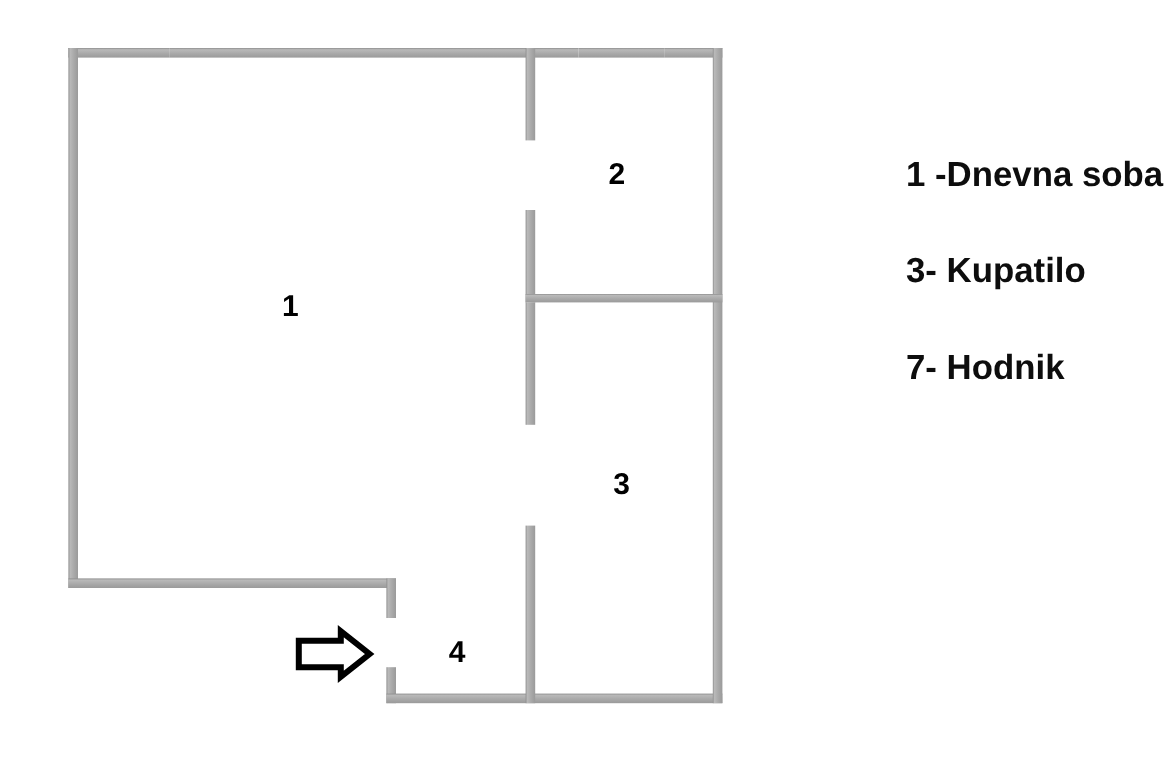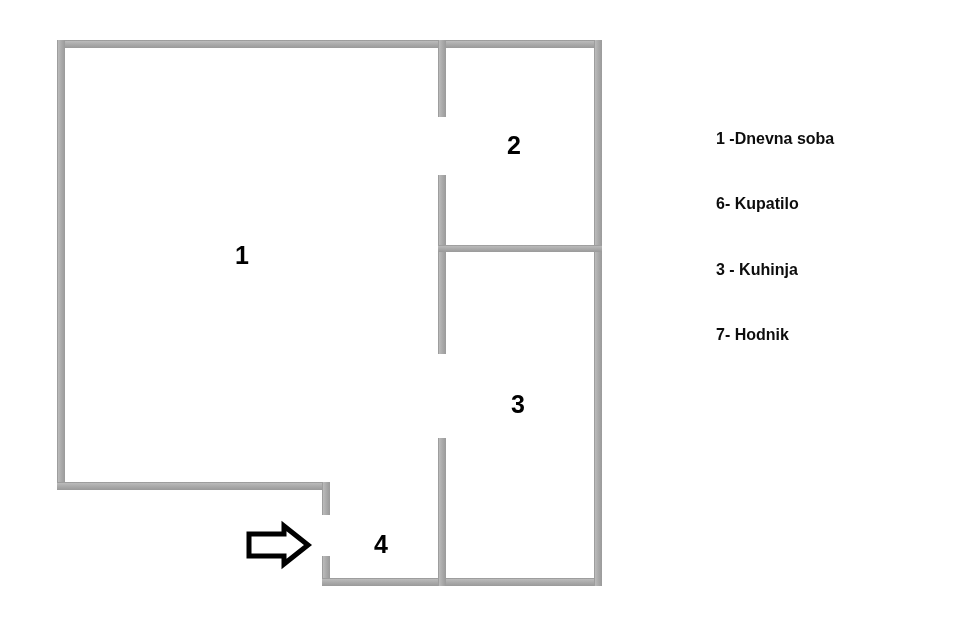--- a/index.html
+++ b/index.html
@@ -43,25 +43,26 @@
   }
   #legend {
     position: absolute;
     left: 716px;
     top: 130px;
     width: 240px;
   }
   .legend-item {
     font-family: "Liberation Sans", sans-serif;
     font-weight: bold;
-    font-size: 16px;
+    font-size: 29px;
     color: #0d0d0d;
     line-height: 1.15;
     margin-bottom: 47px;
     white-space: nowrap;
+    margin-left: 39px;
   }
   .legend-item:last-child {
     margin-bottom: 0;
   }
 </style>
 </head>
 <body>
 
 <div id="floorplan-root">
 
@@ -120,18 +121,17 @@
     </g>
   </svg>
 
   <div class="room-number" style="left:235px; top:243px;">1</div>
   <div class="room-number" style="left:507px; top:133px;">2</div>
   <div class="room-number" style="left:511px; top:392px;">3</div>
   <div class="room-number" style="left:374px; top:532px;">4</div>
 
   <div id="legend">
     <div class="legend-item">1 -Dnevna soba</div>
-    <div class="legend-item">6- Kupatilo</div>
-    <div class="legend-item">3 - Kuhinja</div>
+    <div class="legend-item">3- Kupatilo</div>
     <div class="legend-item">7- Hodnik</div>
   </div>
 
 </div>
 
 </body></html>

